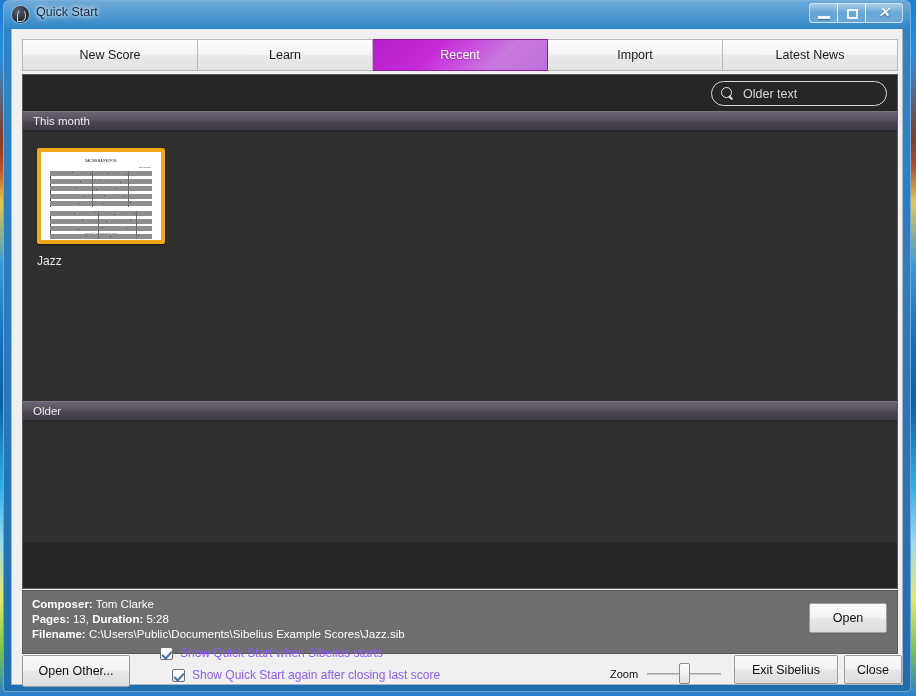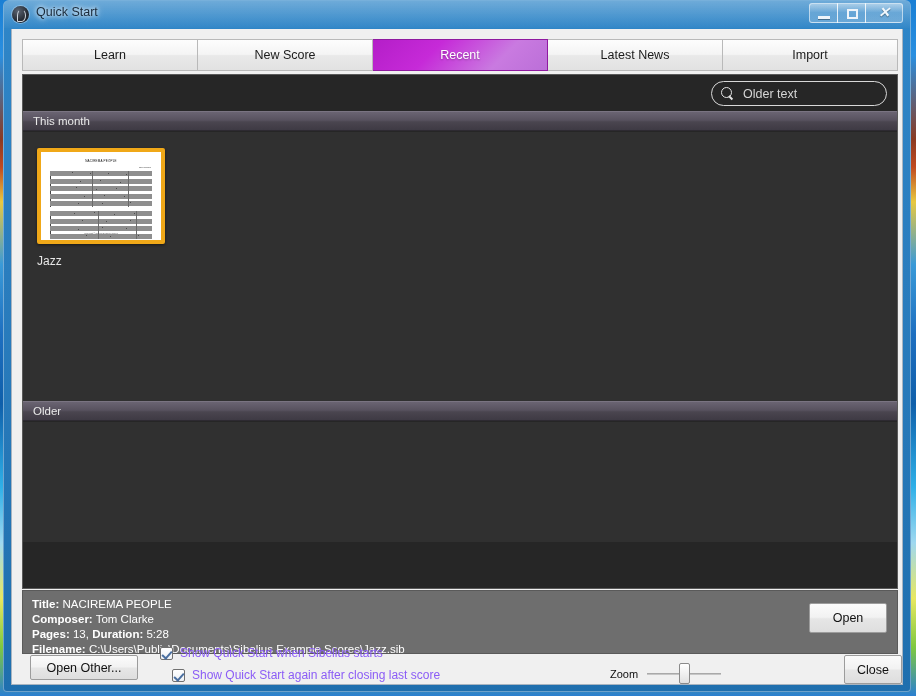--- a/index.html
+++ b/index.html
@@ -230,27 +230,26 @@
     display: flex; align-items: center; justify-content: center;
     cursor: default;
   }
 
   
   #bottombar {
     position: absolute; left: 0; top: 626px; width: 890px; height: 29px;
     background: #f0f0f0;
   }
   #open-other {
-    position: absolute; left: 10px; top: 0px; width: 108px; height: 25px;
+    position: absolute; left: 10px; top: 0px; width: 108px; height: 32px;
     background: linear-gradient(180deg, #fbfbfb 0%, #f2f2f2 47%, #e6e6e6 53%, #dedede 100%);
     border: 1px solid #9c9c9c; border-radius: 2px;
     font-size: 12.5px; color: #111;
     display: flex; align-items: center; justify-content: center;
     cursor: default;
-    margin-left: 8px;
   }
   .checkrow {
     position: absolute; left: 148px; display: flex; align-items: center;
     font-size: 12px; color: #8b5cf6; white-space: nowrap; cursor: default;
   }
   #chk-row-1 { top: -9px; }
   #chk-row-2 { top: 13px; margin-left: 12px; }
   .checkbox {
     width: 13px; height: 13px; flex: 0 0 auto;
     background: linear-gradient(180deg, #ffffff, #eef1f5);
@@ -315,25 +314,25 @@
         <i></i>
       </div>
     <div class="wbtn" id="btn-close">
         <i>✕</i>
       </div>
   </div>
 
   <div id="client">
 
     <div id="tabs">
+      <div class="tab">New Score</div>
       <div class="tab">Learn</div>
-      <div class="tab">New Score</div>
       <div class="tab active">Recent</div>
+      <div class="tab">Import</div>
       <div class="tab">Latest News</div>
-      <div class="tab">Import</div>
     </div>
 
     <div id="content">
 
       <div id="searchrow">
         <div id="search-box">
           <span id="search-icon"></span>
           <span id="search-placeholder">Older text</span>
         </div>
       </div>
@@ -471,24 +470,20 @@
       <div class="section-head" id="head-older">
         <span>Older</span>
       </div>
 
       <div id="grid-older"></div>
 
     </div>
 
     <div id="infopanel">
       <div id="metadata">
-        <div>
-          <b>Title:</b>
-          <span>NACIREMA PEOPLE</span>
-        </div>
         <div>
           <b>Composer:</b>
           <span>Tom Clarke</span>
         </div>
         <div>
           <b>Pages:</b>
           <span>13,</span>
           <b>Duration:</b>
           <span>5:28</span>
         </div>
@@ -513,17 +508,18 @@
       </div>
 
       <div id="zoom-group">
         <span id="zoom-label">Zoom</span>
         <div id="zoom-slider">
           <div id="zoom-track"></div>
           <div id="zoom-thumb" style="left: 43%;"></div>
         </div>
       </div>
 
+      <div id="exit-button">Exit Sibelius</div>
       <div id="close-button">Close</div>
     </div>
 
   </div>
 </div>
 
 </body></html>

